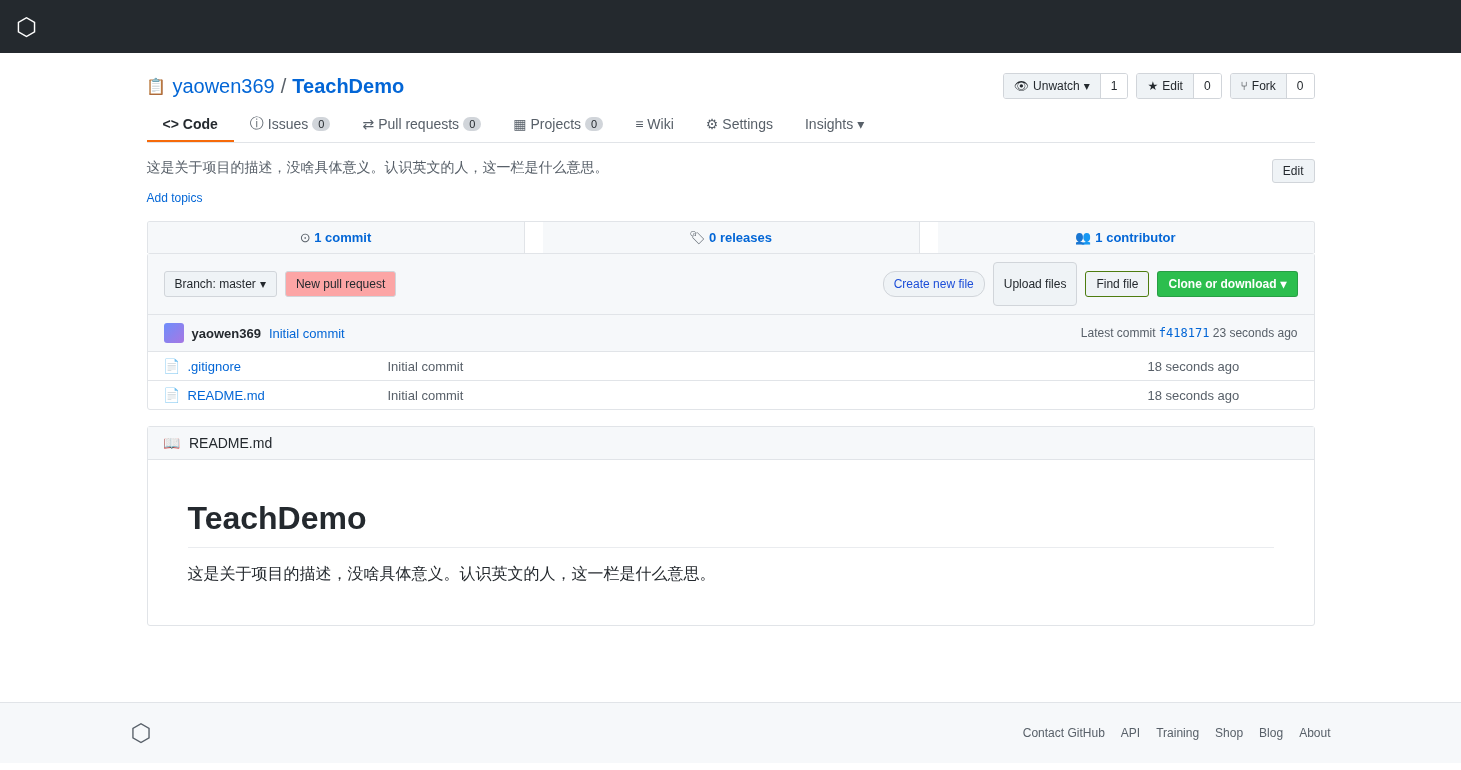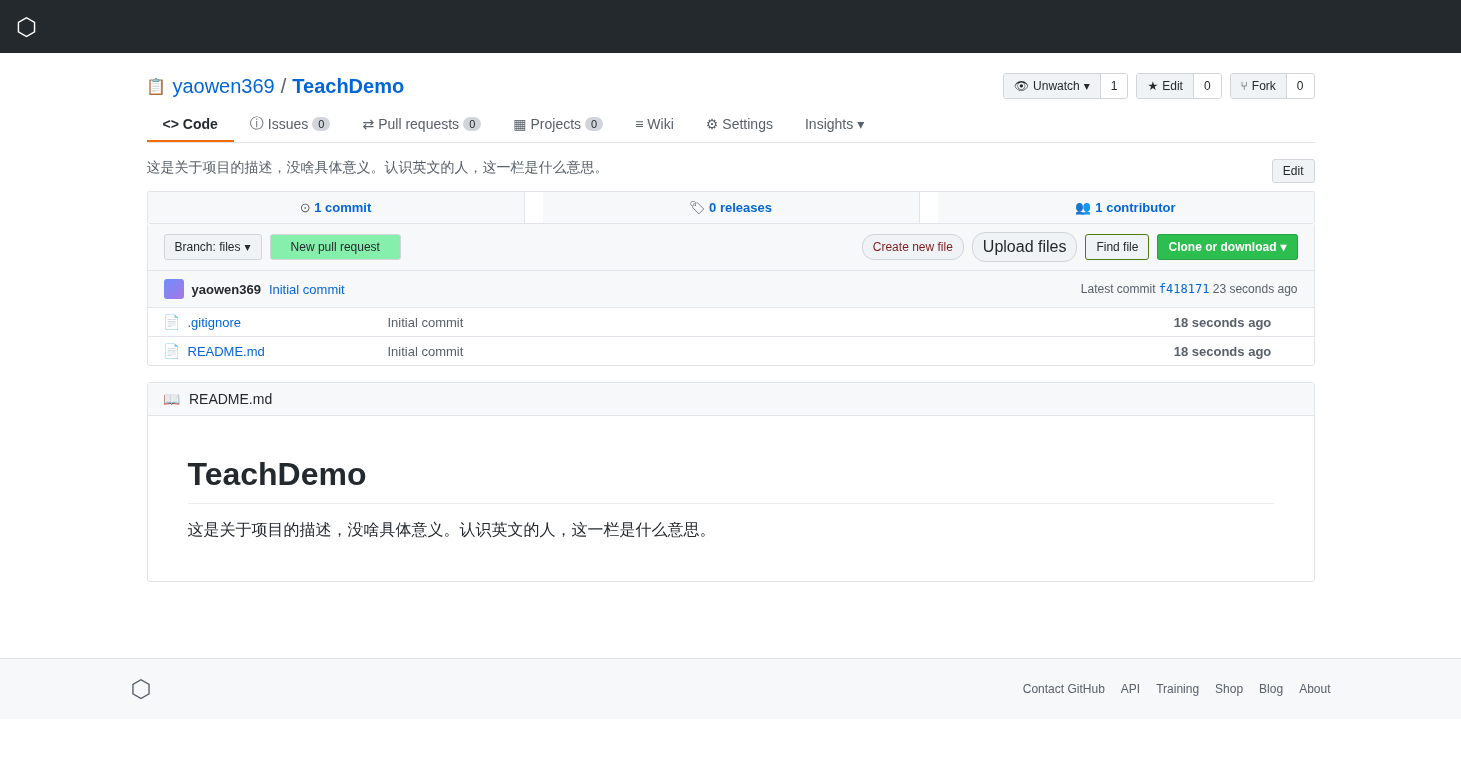--- a/index.html
+++ b/index.html
@@ -200,42 +200,42 @@
       padding: 5px 10px;
       font-size: 12px;
       cursor: pointer;
       display: flex;
       align-items: center;
       gap: 4px;
       color: #24292e;
     }
     .btn-pull-request {
       border: 1px solid #d1d5da;
-      background: #86efac;
-      border-radius: 3px;
-      padding: 5px 20px;
+      background: #fca5a5;
+      border-radius: 3px;
+      padding: 5px 10px;
       font-size: 12px;
       cursor: pointer;
       color: #24292e;
     }
     .btn-create-file {
       border: 1px solid #d1d5da;
       background: #eff3f6;
       border-radius: 12px;
       padding: 5px 10px;
       font-size: 12px;
       cursor: pointer;
-      color: #7f1d1d;
+      color: #1d4ed8;
     }
     .btn-upload {
       border: 1px solid #d1d5da;
       background: #eff3f6;
-      border-radius: 13px;
-      padding: 5px 10px;
-      font-size: 16px;
+      border-radius: 4px;
+      padding: 14px 10px;
+      font-size: 12px;
       cursor: pointer;
       color: #24292e;
     }
     .btn-find {
       border: 1px solid #4d7c0f;
       background: #eff3f6;
       border-radius: 3px;
       padding: 5px 10px;
       font-size: 12px;
       cursor: pointer;
@@ -323,23 +323,22 @@
       cursor: pointer;
       text-decoration: none;
       flex: 0 0 200px;
     }
     .file-commit {
       color: #586069;
       flex: 1;
     }
     .file-time {
       color: #586069;
-      text-align: center;
+      text-align: left;
       min-width: 150px;
-      font-weight: bold;
     }
 
     
     .readme-section {
       border: 1px solid #e1e4e8;
       border-radius: 3px;
       margin-bottom: 16px;
     }
     .readme-header {
       display: flex;
@@ -487,20 +486,21 @@
     <a class="tab-item">
       <span>Insights</span>
       <span>▾</span>
     </a>
   </div>
 
   <div class="repo-description">
     <span class="desc-text">这是关于项目的描述，没啥具体意义。认识英文的人，这一栏是什么意思。</span>
     <button class="btn-edit">Edit</button>
   </div>
+  <a class="add-topics">Add topics</a>
 
   <div class="stats-bar">
     <div class="stat-item">
       <span>⊙</span>
       <a>1 commit</a>
     </div>
     <div class="stat-item">
       <span>🏷</span>
       <a>0 releases</a>
     </div>
@@ -508,21 +508,21 @@
       <span>👥</span>
       <a>1 contributor</a>
     </div>
   </div>
 
   <div class="file-browser">
 
     <div class="file-browser-toolbar">
       <div class="toolbar-left">
         <button class="btn-branch">
-          <span>Branch: files</span>
+          <span>Branch: master</span>
           <span>▾</span>
         </button>
         <button class="btn-pull-request">New pull request</button>
       </div>
       <div class="toolbar-right">
         <button class="btn-create-file">Create new file</button>
         <button class="btn-upload">Upload files</button>
         <button class="btn-find">Find file</button>
         <button class="btn-clone">
           <span>Clone or download</span>

